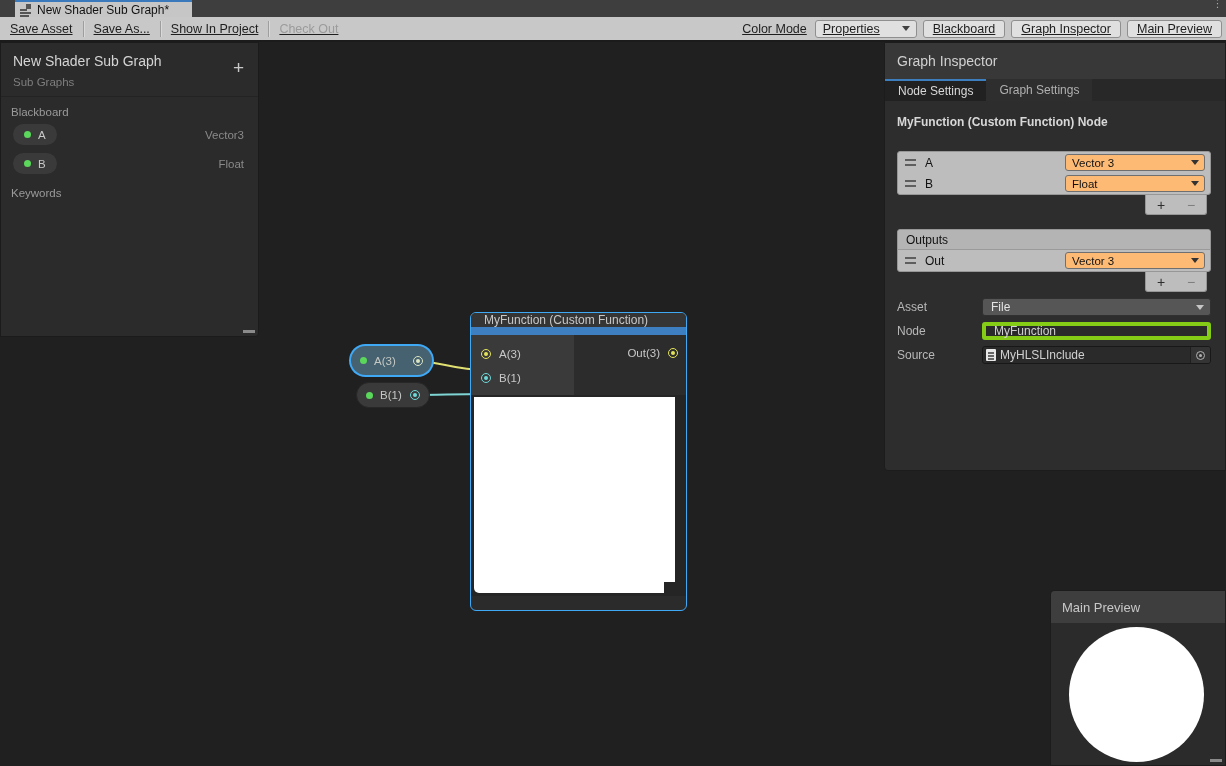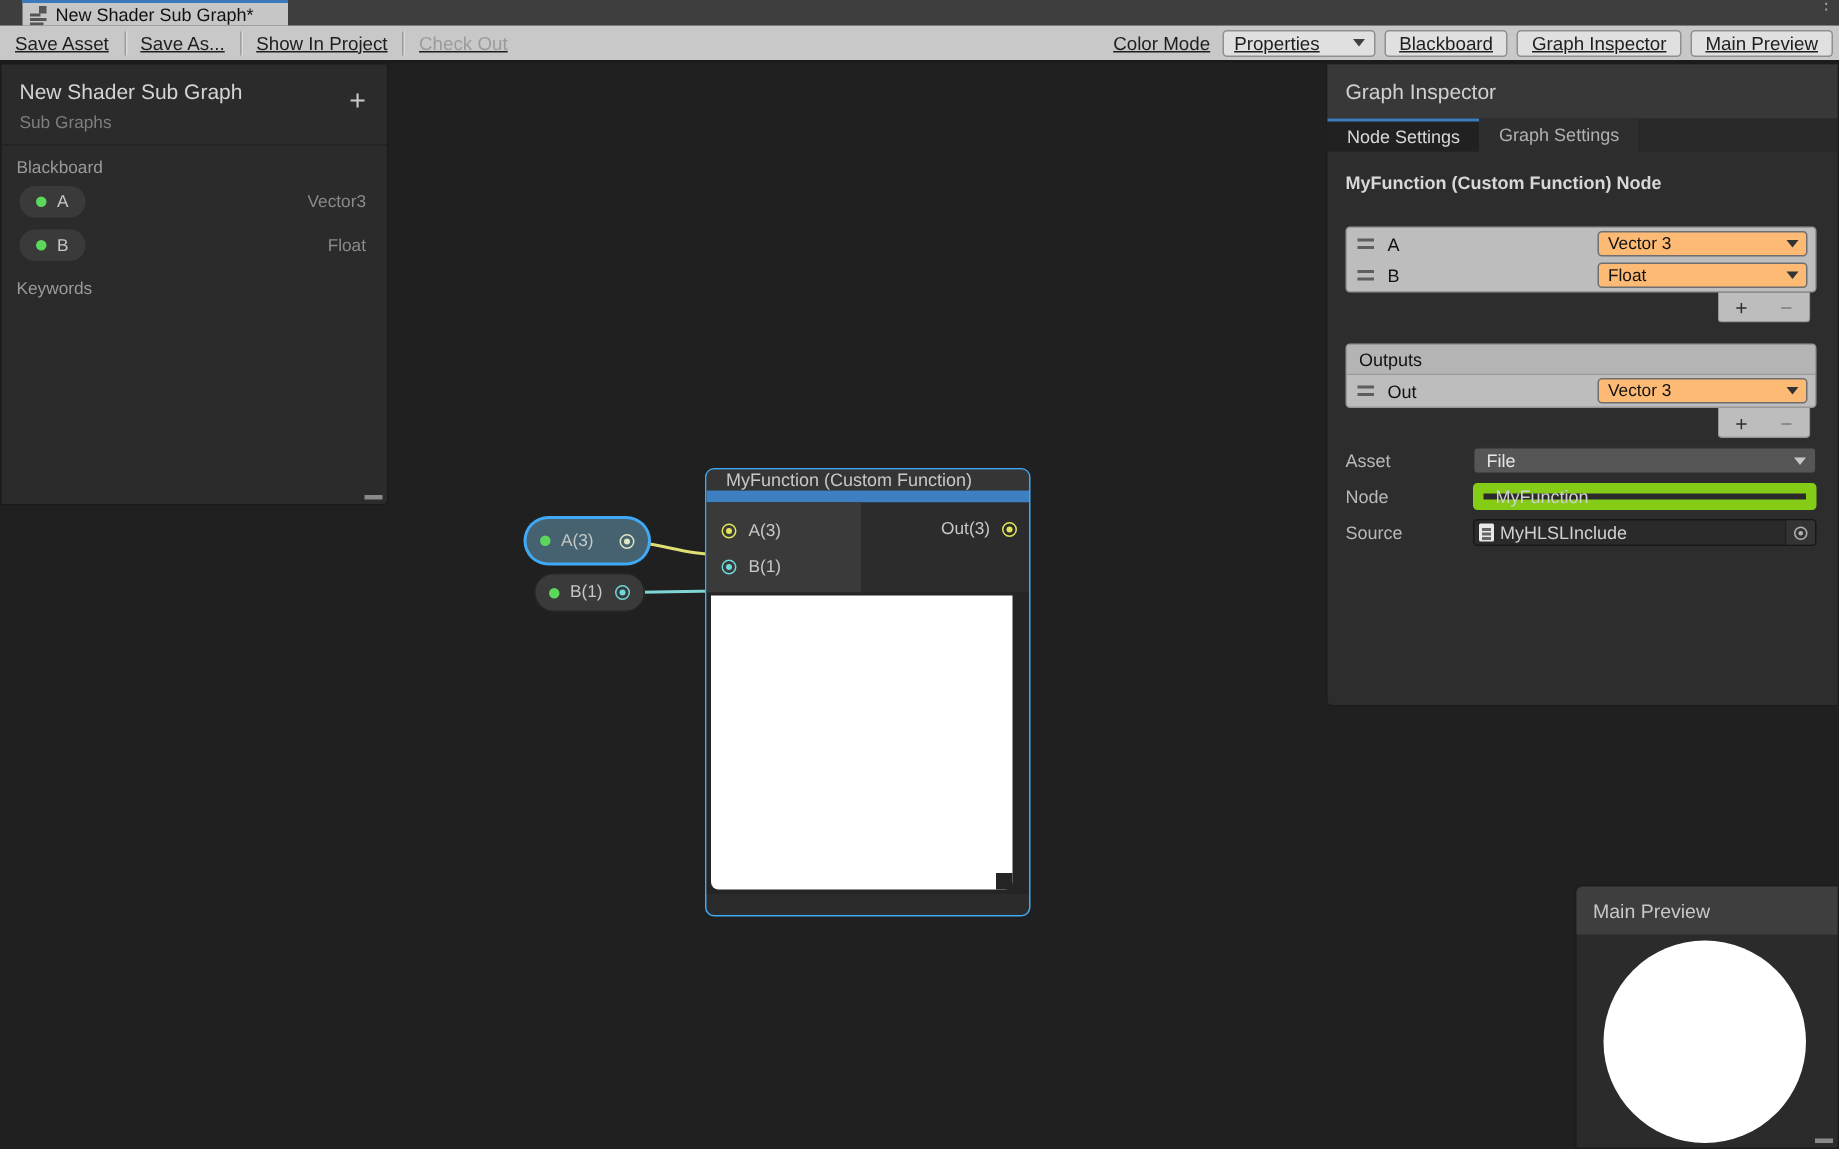--- a/index.html
+++ b/index.html
@@ -99,21 +99,21 @@
   .pm-box { width:62px; height:20px; background:#bdbdbd; border:1px solid #979797; border-top:none; border-radius:0 0 3px 3px; display:flex; }
   .pm-btn { width:31px; display:flex; align-items:center; justify-content:center; font-size:14px; color:#2e2e2e; }
   .pm-btn.minus { color:#7d7d7d; }
 
   .field-row { display:flex; align-items:center; margin-top:6px; }
   .field-row:first-of-type { margin-top:16px; }
   .field-label { width:85px; font-size:12px; color:#b8b8b8; }
   .field-ctl { flex:1; height:18px; border-radius:3px; display:flex; align-items:center; font-size:12px; position:relative; }
   .ctl-dropdown-dark { background:#565656; border:1px solid #303030; color:#e4e4e4; padding:0 8px; }
   .ctl-dropdown-dark .caret { position:absolute; right:6px; border-top-color:#c6c6c6; }
-  .ctl-text { background:#2a2a2a; border:7px solid #84cc16; color:#d0d0d0; padding:0 8px;align-items:center; }
+  .ctl-text { background:#2a2a2a; border:4px solid #84cc16; color:#d0d0d0; padding:0 8px;align-items:center; }
   .ctl-object { background:#2a2a2a; border:1px solid #181818; color:#d0d0d0; padding:0 3px; }
   .doc-icon { width:10px; height:12px; background:#e8e8e8; position:relative; margin-right:4px; border-radius:1px; }
   .doc-icon::before { content:""; position:absolute; left:2px; top:3px; width:6px; height:1.5px; background:#666; box-shadow:0 3px 0 #666, 0 6px 0 #666; }
   .picker { position:absolute; right:0; top:0; width:20px; height:16px; background:#343434; border-left:1px solid #1f1f1f; border-radius:0 2px 2px 0; display:flex; align-items:center; justify-content:center; }
   .picker-glyph { width:9px; height:9px; border:1.5px solid #b2b2b2; border-radius:50%; position:relative; }
   .picker-glyph::after { content:""; position:absolute; inset:2px; background:#b2b2b2; border-radius:50%; }
 
   
   .main-preview { position:absolute; left:1050px; top:590px; width:176px; height:176px; background:#2b2b2b; border:1px solid #1c1c1c; border-radius:4px 0 0 0; z-index:3; }
   .mp-header { height:32px; background:#3e3e3e; display:flex; align-items:center; padding-left:11px; font-size:13px; color:#c8c8c8; border-radius:4px 0 0 0; }

